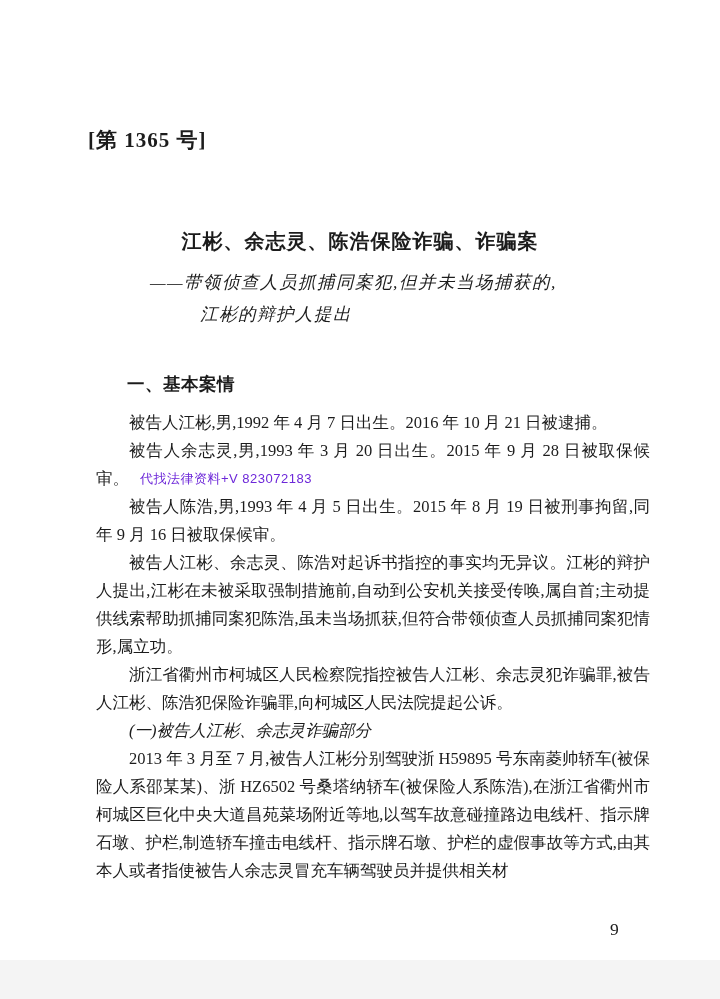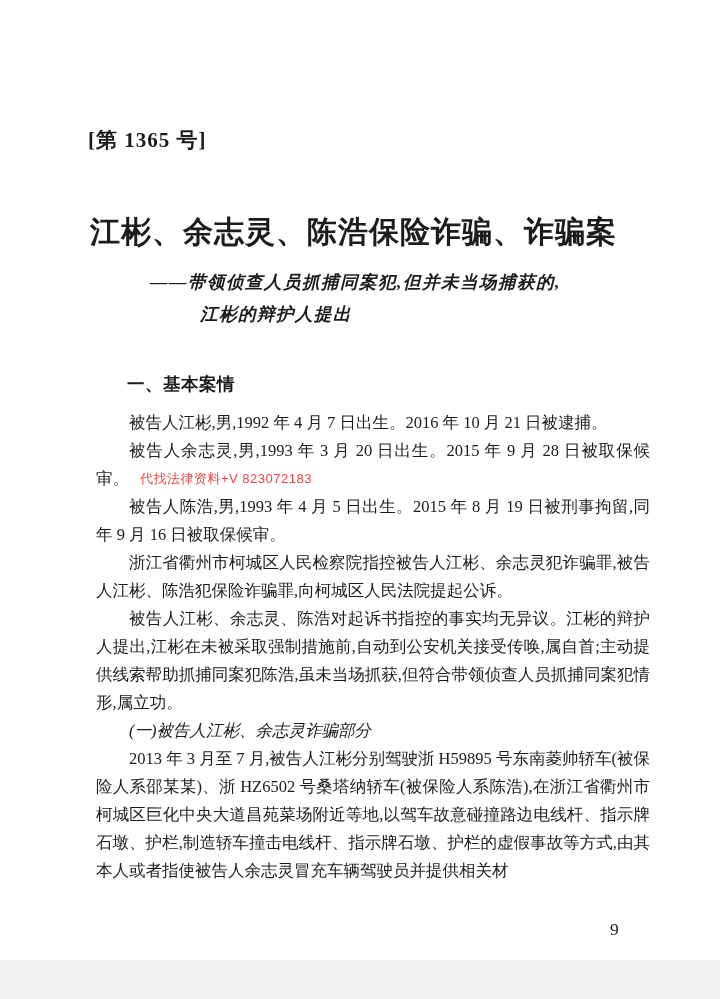--- a/index.html
+++ b/index.html
@@ -18,35 +18,35 @@
   .case-number {
     position: absolute;
     left: 88px; top: 126px;
     font-size: 21px;
     font-weight: bold;
     letter-spacing: 1px;
     white-space: nowrap;
   }
   .doc-title {
     position: absolute;
-    left: 90px; top: 212px;
+    left: 90px; top: 228px;
     width: 540px;
-    font-size: 30px;
+    text-align: center;
+    font-size: 20px;
     font-weight: bold;
     letter-spacing: 1px;
     white-space: nowrap;
   }
   .subtitle {
     position: absolute;
     left: 150px; top: 266px;
     font-size: 17.5px;
     font-style: italic;
     line-height: 32px;
     letter-spacing: 1.5px;
-    font-weight: bold;
   }
   .subtitle .line2 { padding-left: 50px; }
   .section-heading {
     position: absolute;
     left: 127px; top: 372px;
     font-family: "Liberation Sans", sans-serif;
     font-size: 17.5px;
     font-weight: bold;
     letter-spacing: 0.5px;
     text-align: right;
@@ -62,21 +62,21 @@
   .body-text p {
     margin: 0;
     text-indent: 2em;
   }
   .body-text p.kaiti { font-style: italic; }
   .watermark {
     position: absolute;
     left: 140px; top: 470px;
     font-family: "Liberation Sans", sans-serif;
     font-size: 13px;
-    color: #ef4444;
+    color: #6d28d9;
     letter-spacing: 0.5px;
     white-space: nowrap;
   }
   .page-number {
     position: absolute;
     left: 610px; top: 919px;
     font-size: 17.5px;
   }
 </style>
 </head>
@@ -92,22 +92,22 @@
     <div class="line1">——带领侦查人员抓捕同案犯,但并未当场捕获的,</div>
     <div class="line2">江彬的辩护人提出</div>
   </div>
 
   <div class="section-heading">一、基本案情</div>
 
   <div class="body-text">
     <p>被告人江彬,男,1992 年 4 月 7 日出生。2016 年 10 月 21 日被逮捕。</p>
     <p>被告人余志灵,男,1993 年 3 月 20 日出生。2015 年 9 月 28 日被取保候审。</p>
     <p>被告人陈浩,男,1993 年 4 月 5 日出生。2015 年 8 月 19 日被刑事拘留,同年 9 月 16 日被取保候审。</p>
+    <p>被告人江彬、余志灵、陈浩对起诉书指控的事实均无异议。江彬的辩护人提出,江彬在未被采取强制措施前,自动到公安机关接受传唤,属自首;主动提供线索帮助抓捕同案犯陈浩,虽未当场抓获,但符合带领侦查人员抓捕同案犯情形,属立功。</p>
     <p>浙江省衢州市柯城区人民检察院指控被告人江彬、余志灵犯诈骗罪,被告人江彬、陈浩犯保险诈骗罪,向柯城区人民法院提起公诉。</p>
-    <p>被告人江彬、余志灵、陈浩对起诉书指控的事实均无异议。江彬的辩护人提出,江彬在未被采取强制措施前,自动到公安机关接受传唤,属自首;主动提供线索帮助抓捕同案犯陈浩,虽未当场抓获,但符合带领侦查人员抓捕同案犯情形,属立功。</p>
     <p class="kaiti">(一)被告人江彬、余志灵诈骗部分</p>
     <p>2013 年 3 月至 7 月,被告人江彬分别驾驶浙 H59895 号东南菱帅轿车(被保险人系邵某某)、浙 HZ6502 号桑塔纳轿车(被保险人系陈浩),在浙江省衢州市柯城区巨化中央大道昌苑菜场附近等地,以驾车故意碰撞路边电线杆、指示牌石墩、护栏,制造轿车撞击电线杆、指示牌石墩、护栏的虚假事故等方式,由其本人或者指使被告人余志灵冒充车辆驾驶员并提供相关材</p>
   </div>
 
   <div class="watermark">代找法律资料+V 823072183</div>
 
   <div class="page-number">9</div>
 
 </div>
 

